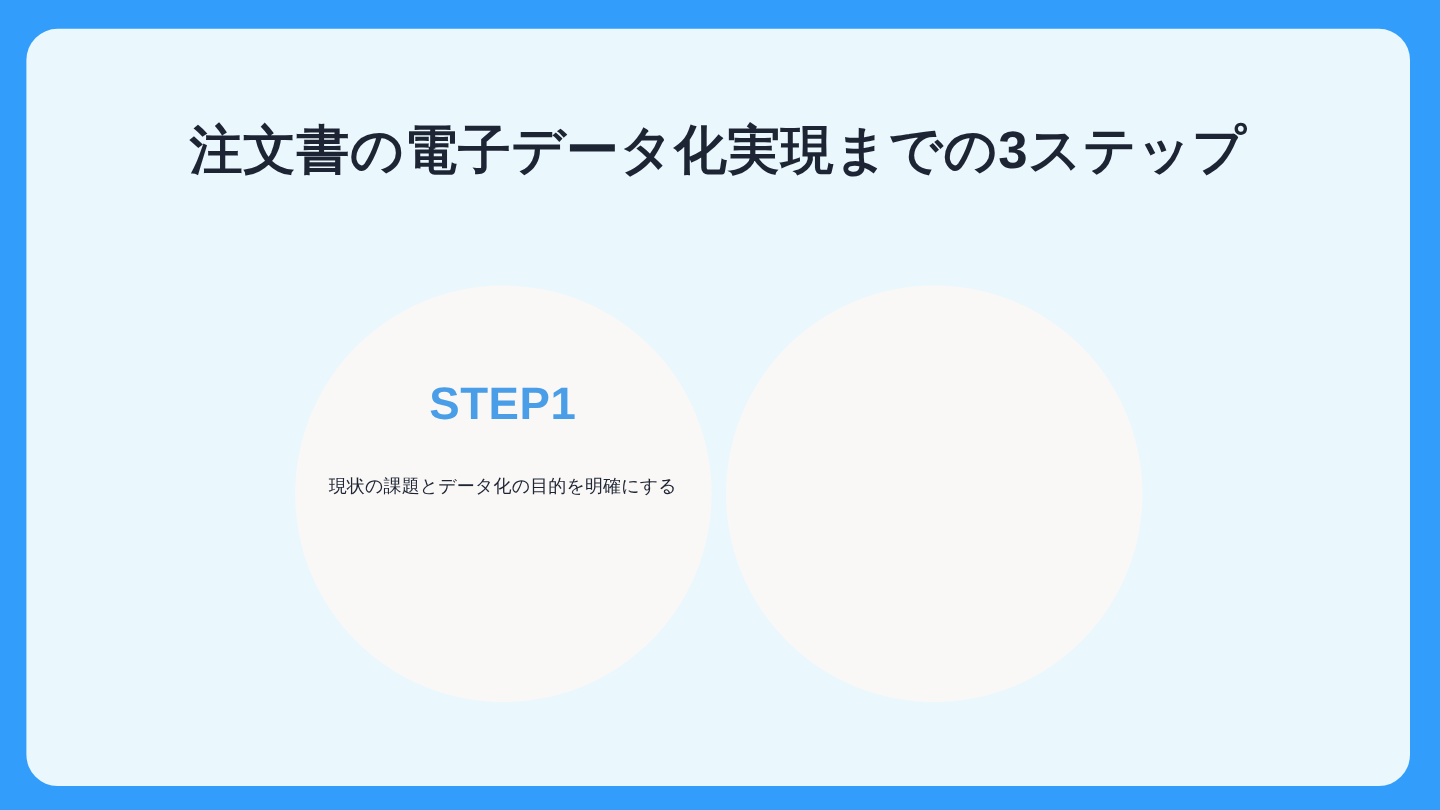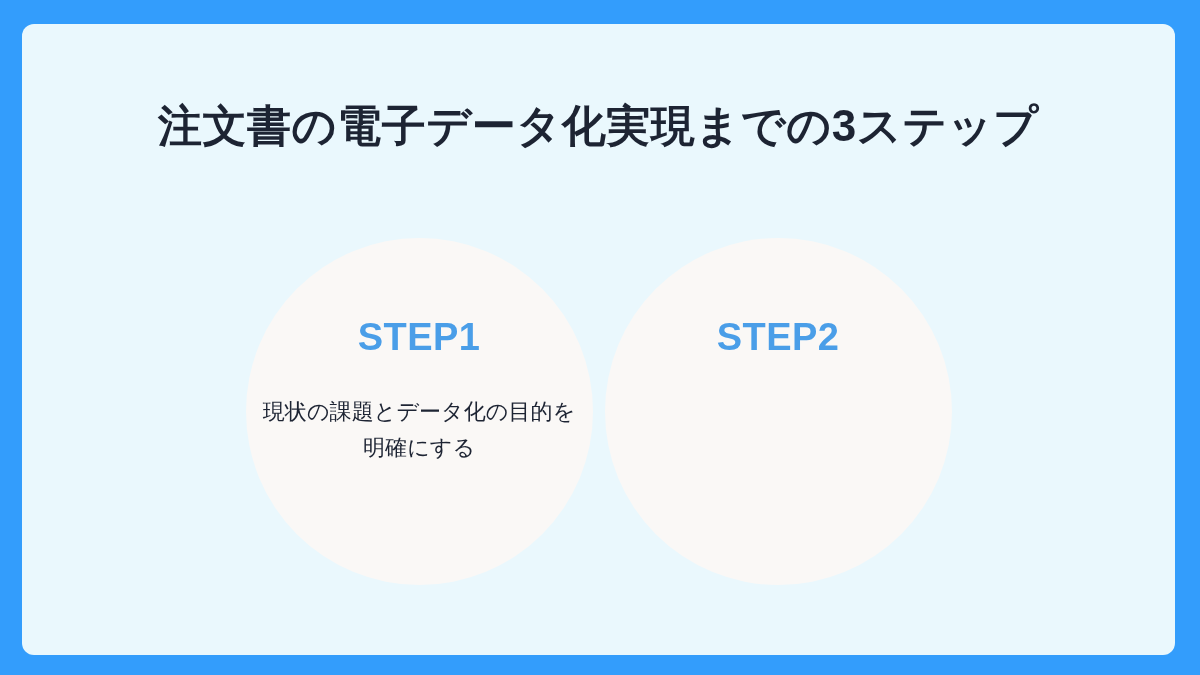--- a/index.html
+++ b/index.html
@@ -25,21 +25,21 @@
   }
 
   
   #panel {
     position: absolute;
     left: 22px;
     top: 24px;
     width: 1153px;
     height: 631px;
     background: #eaf8fd;
-    border-radius: 12px;
+    border-radius: 26px;
     box-sizing: border-box;
     overflow: hidden;
   }
 
   
   #title {
     position: absolute;
     left: 0;
     top: 77px;
     width: 1153px;
@@ -86,21 +86,21 @@
     font-weight: 700;
     color: #4a9ee8;
     letter-spacing: 0.4px;
     line-height: 1;
   }
 
   .step-desc {
     margin-top: 38px;
     width: 330px;
     text-align: center;
-    font-size: 22px;
+    font-size: 15px;
     font-weight: 400;
     color: #1d2433;
     line-height: 1.62;
     letter-spacing: 0.1px;
   }
 </style>
 </head>
 <body>
 
 <div id="slide">
@@ -109,19 +109,18 @@
     <div id="title">注文書の電子データ化実現までの3ステップ</div>
 
     <div id="steps">
 
       <div class="step">
         <div class="step-label">STEP1</div>
         <div class="step-desc">現状の課題とデータ化の目的を明確にする</div>
       </div>
 
       <div class="step">
-        <div class="step-label">STEP2</div>
       </div>
 
 
     </div>
   </div>
 </div>
 
 </body></html>

